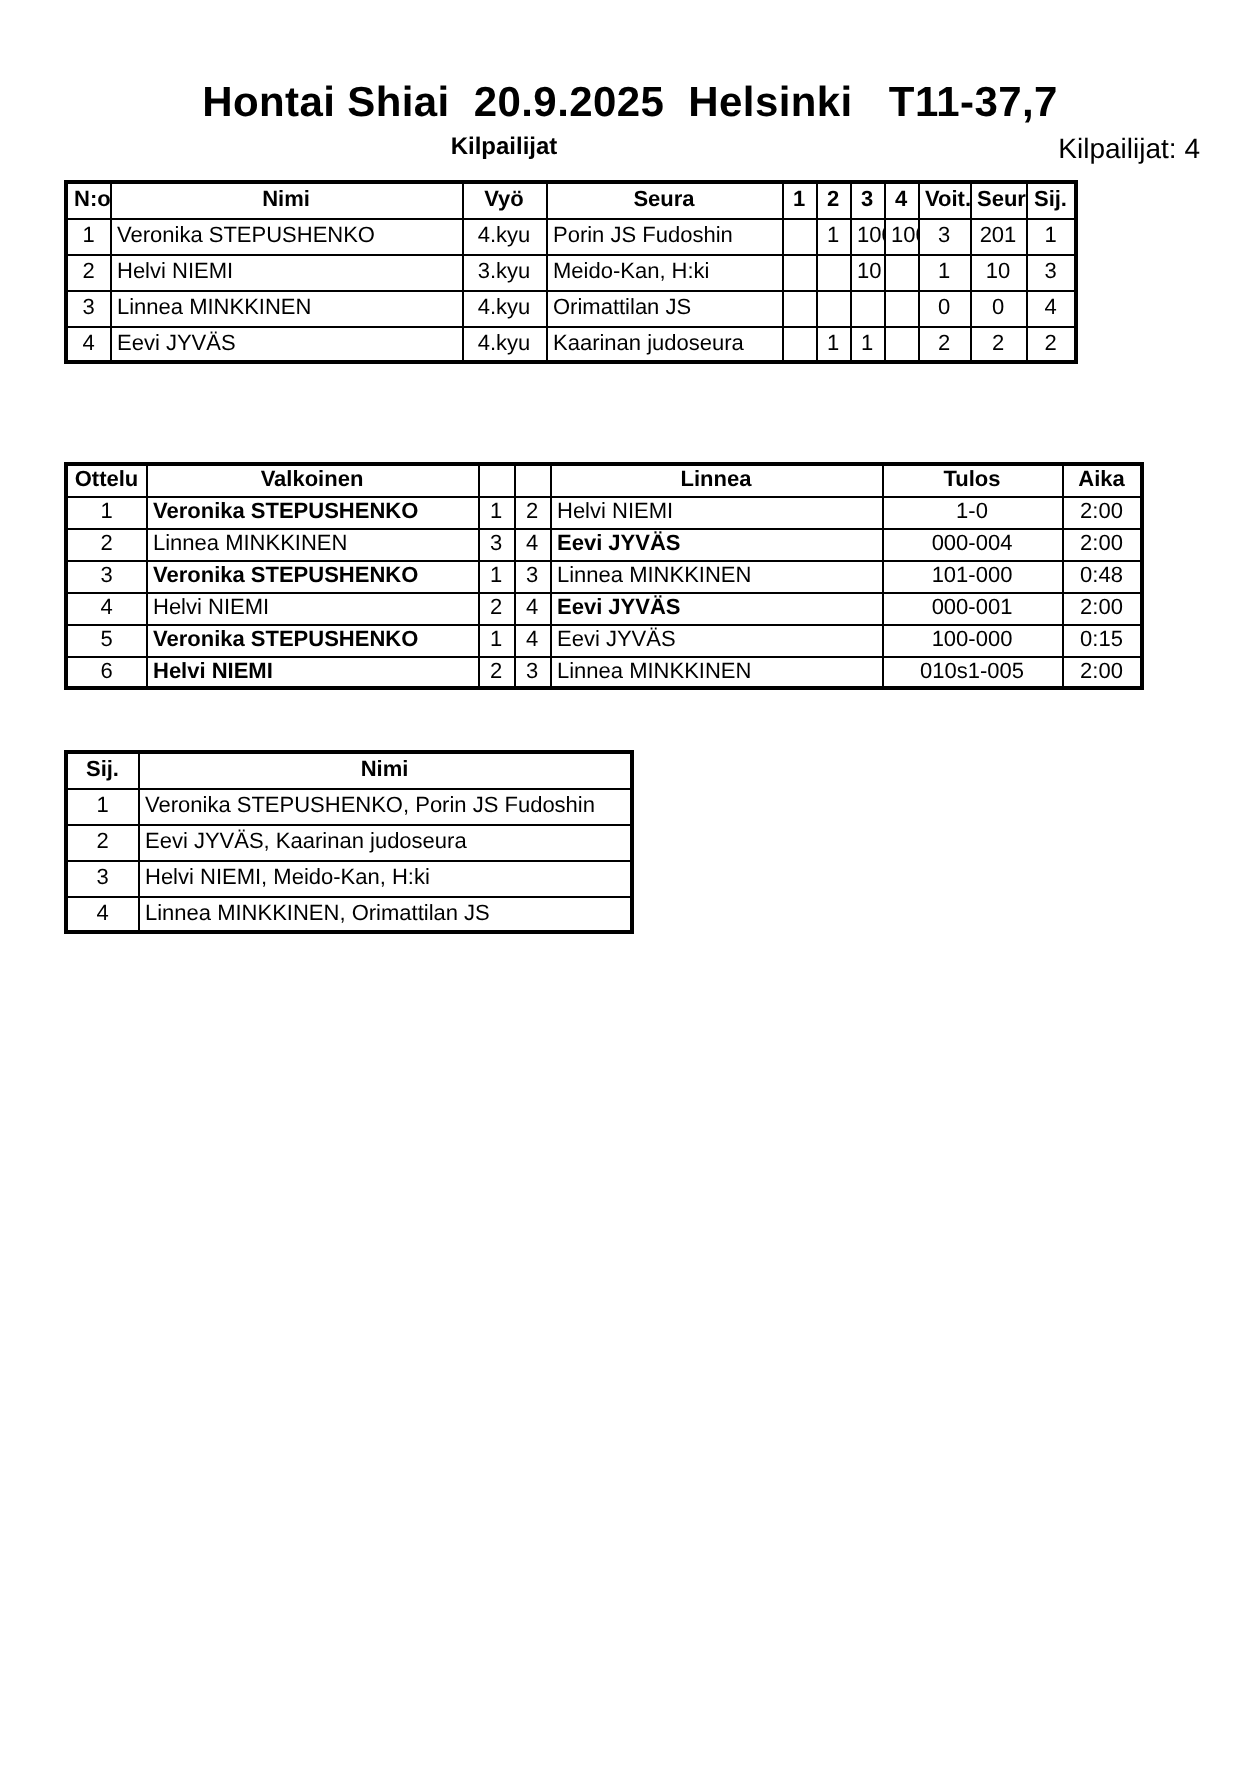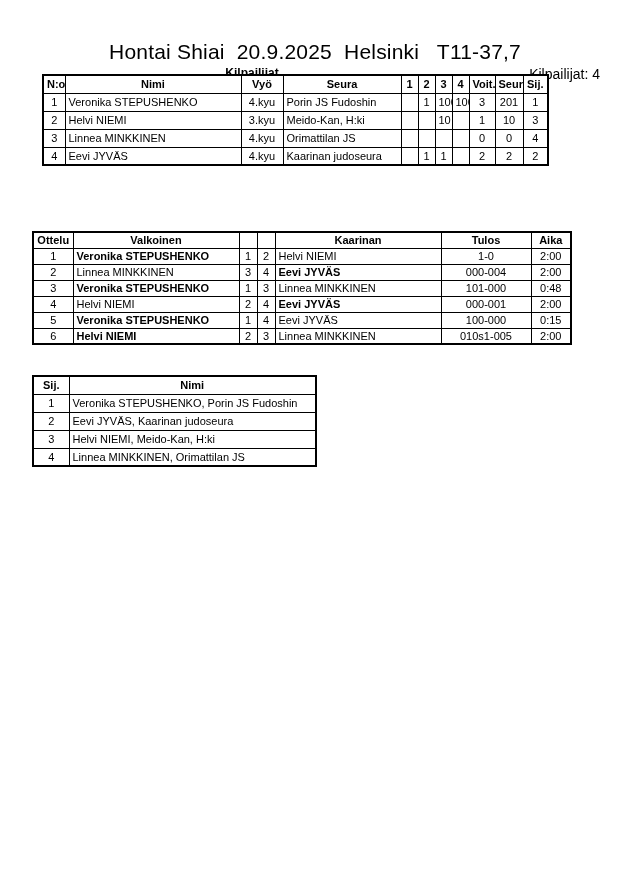--- a/index.html
+++ b/index.html
@@ -2,21 +2,21 @@
 <html><head>
 <meta charset="utf-8">
 <style>
   * { margin:0; padding:0; box-sizing:border-box; }
   html,body { background:#fff; }
   body { font-family:"Liberation Sans", sans-serif; color:#000; }
   .page { position:relative; width:630px; height:891px; background:#ffffff; overflow:hidden; }
 
   .title {
     position:absolute; top:40px; left:0; width:630px;
-    text-align:center; font-size:21px; font-weight:normal; white-space:pre;
+    text-align:center; font-size:21px; font-weight:bold; white-space:pre;
     letter-spacing:0.2px;
   }
   .count {
     position:absolute; top:66px; right:30px; font-size:14px;
   }
   .heading { position:absolute; font-weight:bold; font-size:12px; text-align:center; }
   .heading-kilpailijat { top:66px; left:32px; width:440px; }
   .heading-ottelut    { top:216px; left:32px; width:538px; }
   .heading-tulokset   { top:352px; left:32px; width:306px; }
 
@@ -26,21 +26,21 @@
   }
   th, td {
     border:1px solid #000; font-size:11px; padding:0 3px;
     overflow:hidden; white-space:nowrap; vertical-align:middle;
   }
   th { font-weight:bold; text-align:center; }
   .l { text-align:left; }
   .c { text-align:center; }
   .win { font-weight:bold; }
 
-  .t1 { left:32px; top:74px;  width:505px;margin-left:10px; }
+  .t1 { left:32px; top:90px;  width:505px; }
   .t1 th, .t1 td { height:18px; }
   .t2 { left:32px; top:231px; width:538px;padding-left:18px; }
   .t2 th, .t2 td { height:16px; }
   .t3 { left:32px; top:375px; width:283px; }
   .t3 th, .t3 td { height:18px; }
 </style>
 </head>
 <body>
 
 <div class="page">
@@ -143,21 +143,21 @@
       <col style="width:166px">
         <col style="width:90px">
         <col style="width:40px">
     </colgroup>
     <thead>
       <tr>
         <th>Ottelu</th>
         <th>Valkoinen</th>
         <th></th>
         <th></th>
-        <th>Kaarinan</th>
+        <th>Linnea</th>
         <th>Tulos</th>
         <th>Aika</th>
       </tr>
     </thead>
     <tbody>
       <tr>
         <td class="c">1</td>
         <td class="l win">Veronika STEPUSHENKO</td>
         <td class="c">1</td>
         <td class="c">2</td>

